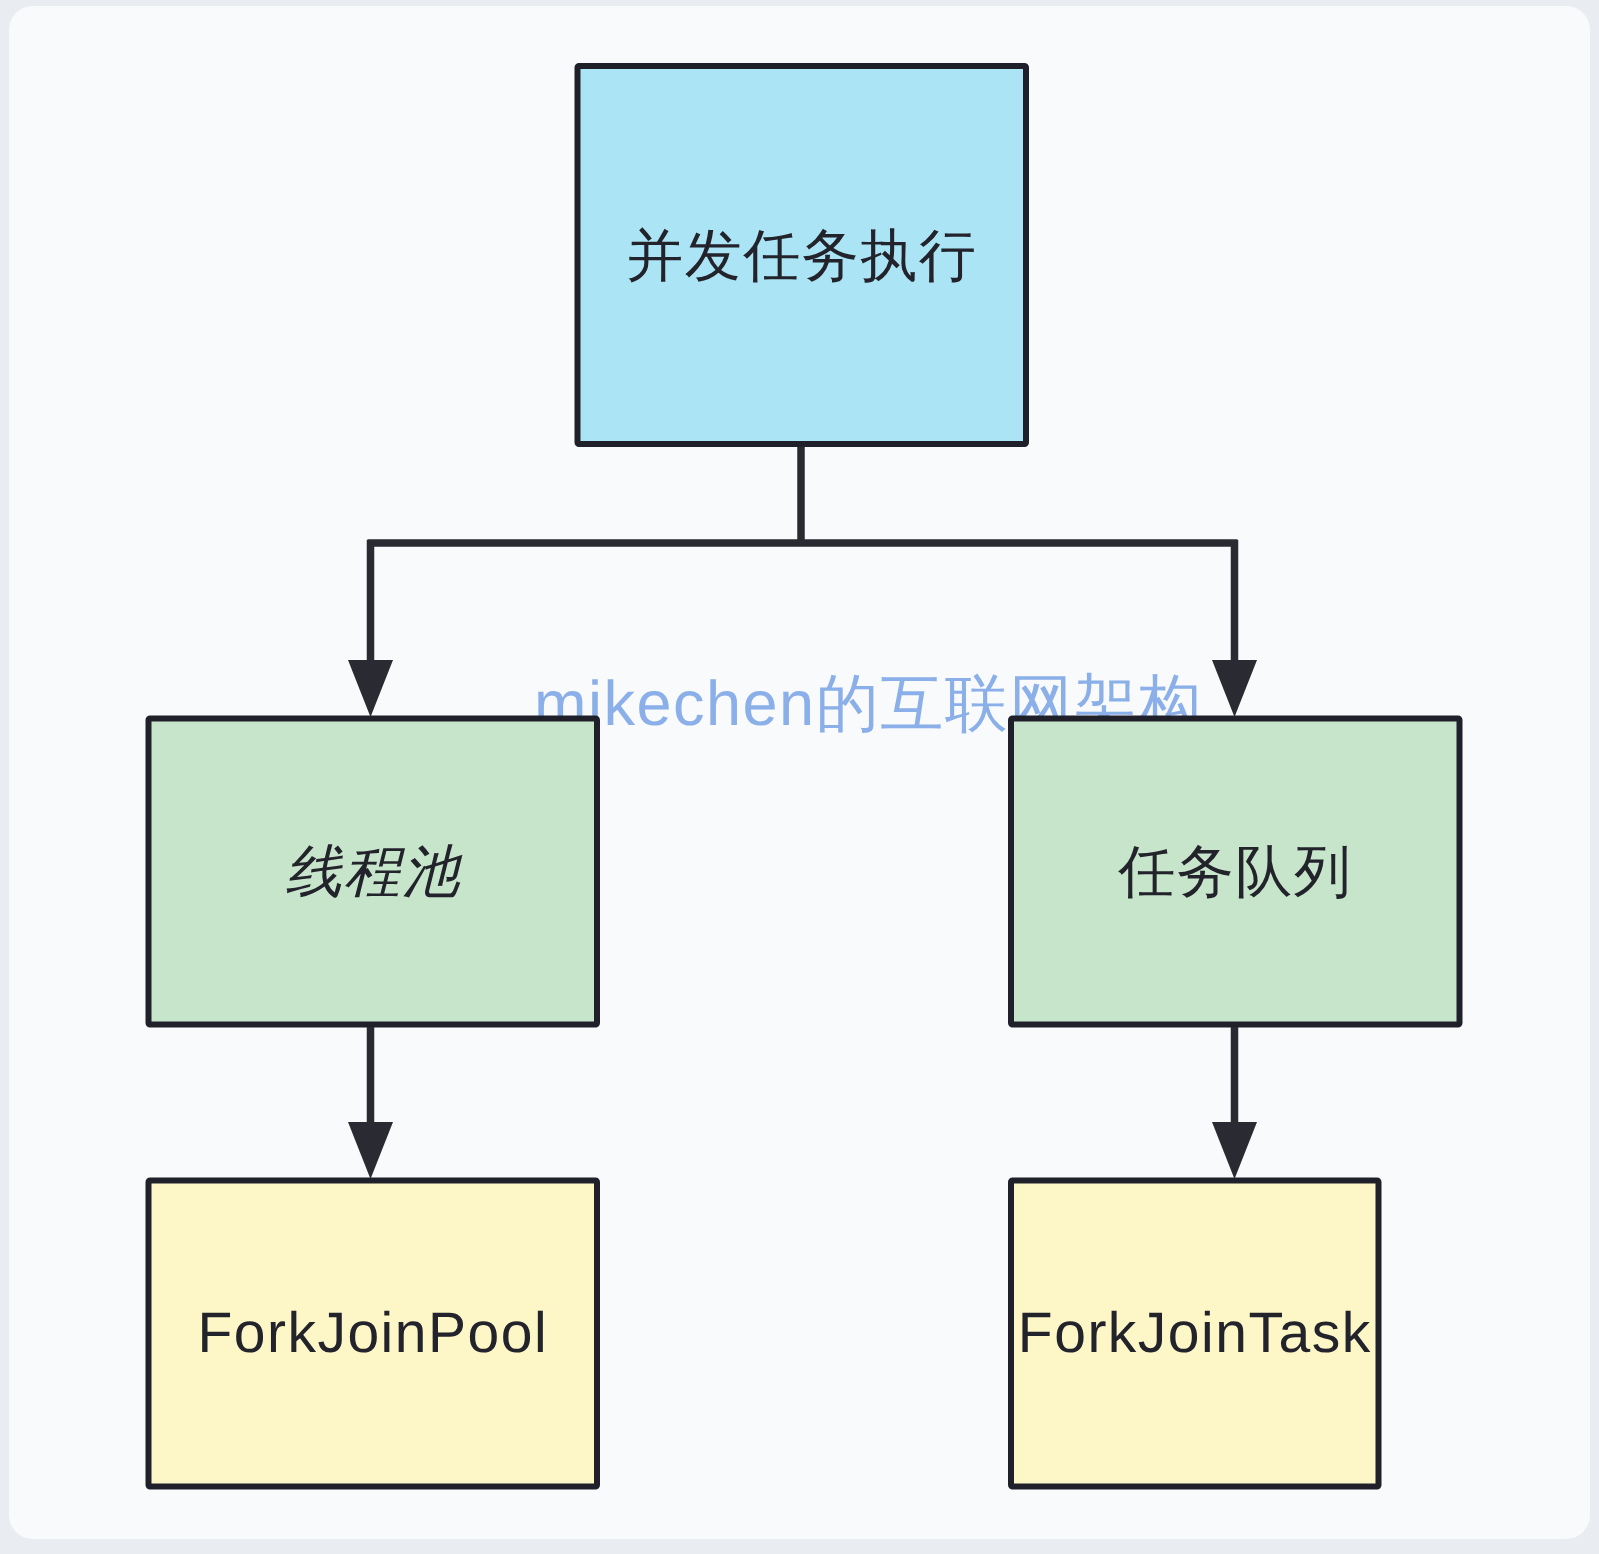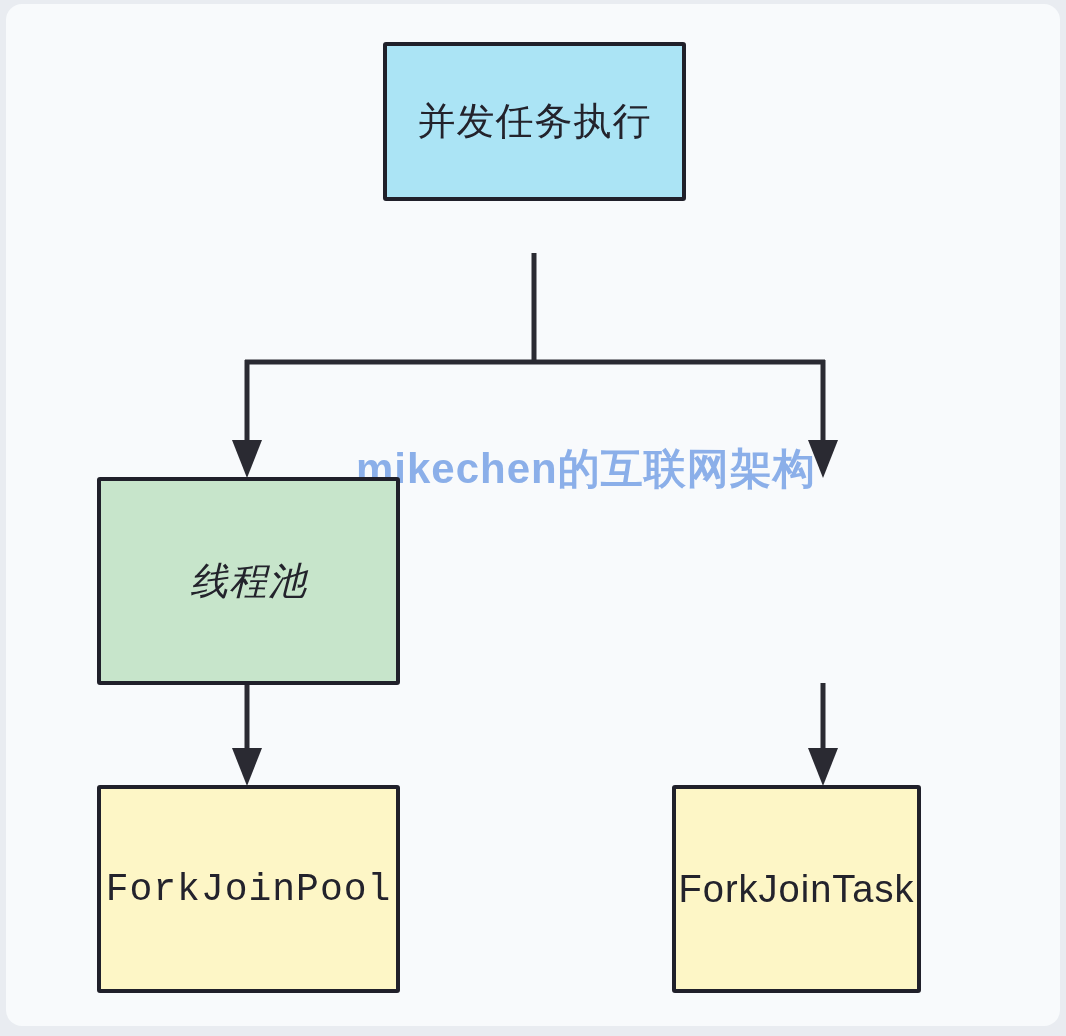--- a/index.html
+++ b/index.html
@@ -38,43 +38,43 @@
     z-index: 1;
   }
   .connectors line { stroke: var(--connector); stroke-width: 5; }
   .connectors polygon { fill: var(--connector); }
   .watermark {
     position: absolute;
     left: 356px; top: 441px;
     width: 440px;
     z-index: 2;
     font-size: 42px;
-    font-weight: 700;
+    font-weight: 400;
     letter-spacing: 1px;
     color: var(--watermark-text);
     opacity: 0.85;
     white-space: nowrap;
   }
   .node {
     position: absolute;
     z-index: 3;
     display: flex;
     align-items: center;
     justify-content: center;
     border: 4px solid var(--node-border);
     border-radius: 3px;
     color: var(--node-text);
     font-size: 38px;
     letter-spacing: 1px;
     text-align: center;
   }
-  .node-root   { left: 383px; top: 42px;  width: 303px; height: 159px; background: var(--root-fill); }
+  .node-root   { left: 383px; top: 42px;  width: 303px; height: 256px; background: var(--root-fill); }
   .node-midl   { left: 97px;  top: 477px; width: 303px; height: 208px; background: var(--mid-fill); font-style: italic; }
   .node-midr   { left: 672px; top: 477px; width: 303px; height: 208px; background: var(--mid-fill); }
-  .node-botl   { left: 97px;  top: 785px; width: 303px; height: 208px; background: var(--bottom-fill); font-family: Liberation Mono, monospace; }
+  .node-botl   { left: 97px;  top: 785px; width: 303px; height: 208px; background: var(--bottom-fill); }
   .node-botr   { left: 672px; top: 785px; width: 249px; height: 208px; background: var(--bottom-fill); }
 </style>
 </head>
 <body>
 
 <div class="stage">
   <div class="card"></div>
 
   <svg class="connectors" viewBox="0 0 1066 1036" aria-hidden="true">
 
@@ -98,20 +98,23 @@
   <div class="watermark">mikechen的互联网架构</div>
 
   <div class="node node-root">
     <span>并发任务执行</span>
   </div>
 
   <div class="node node-midl">
     <span>线程池</span>
   </div>
 
+  <div class="node node-midr">
+    <span>任务队列</span>
+  </div>
 
   <div class="node node-botl">
     <span>ForkJoinPool</span>
   </div>
 
   <div class="node node-botr">
     <span>ForkJoinTask</span>
   </div>
 </div>
 

